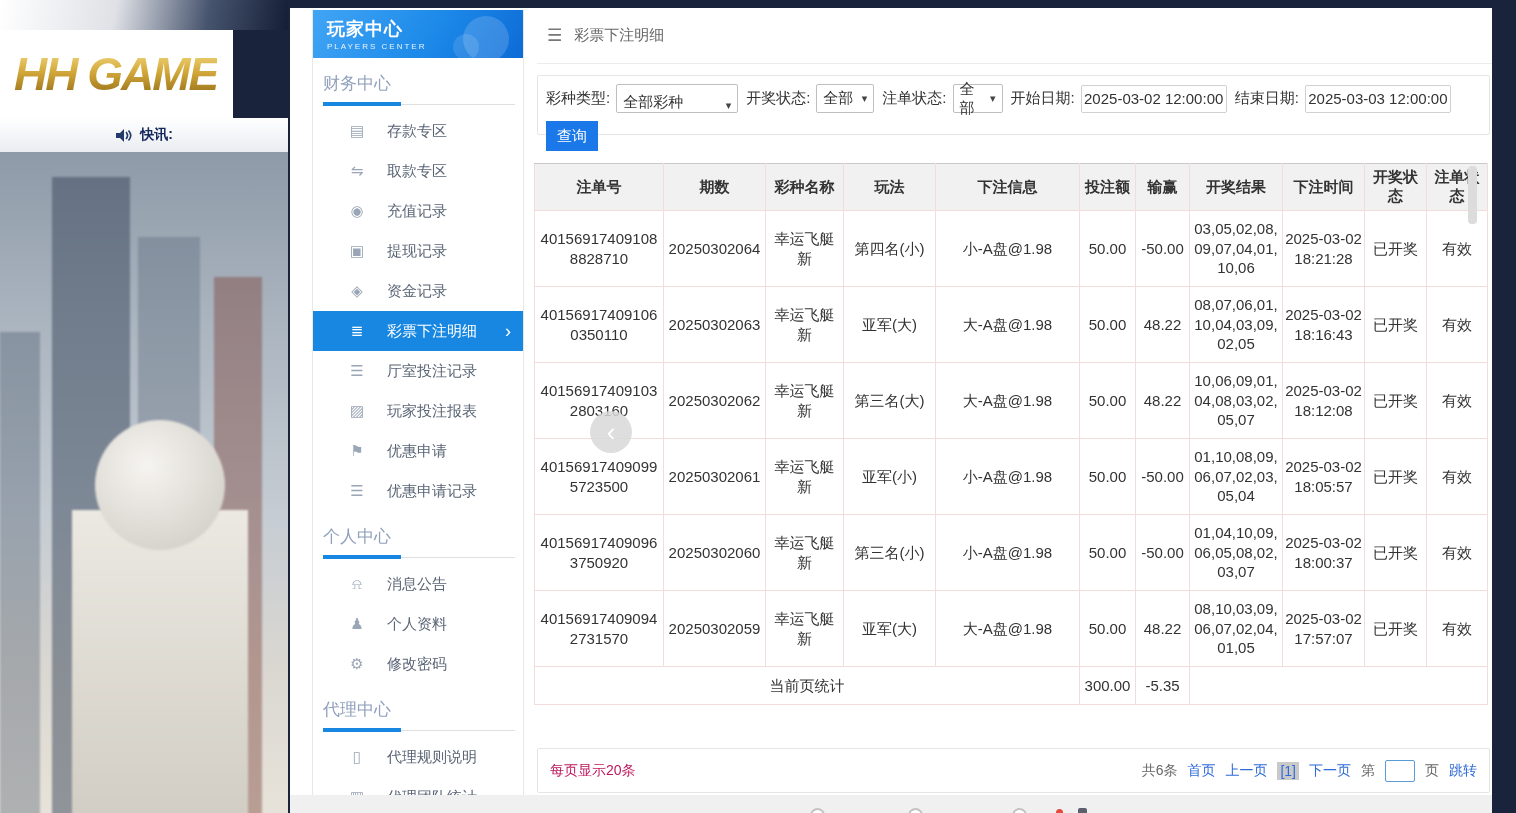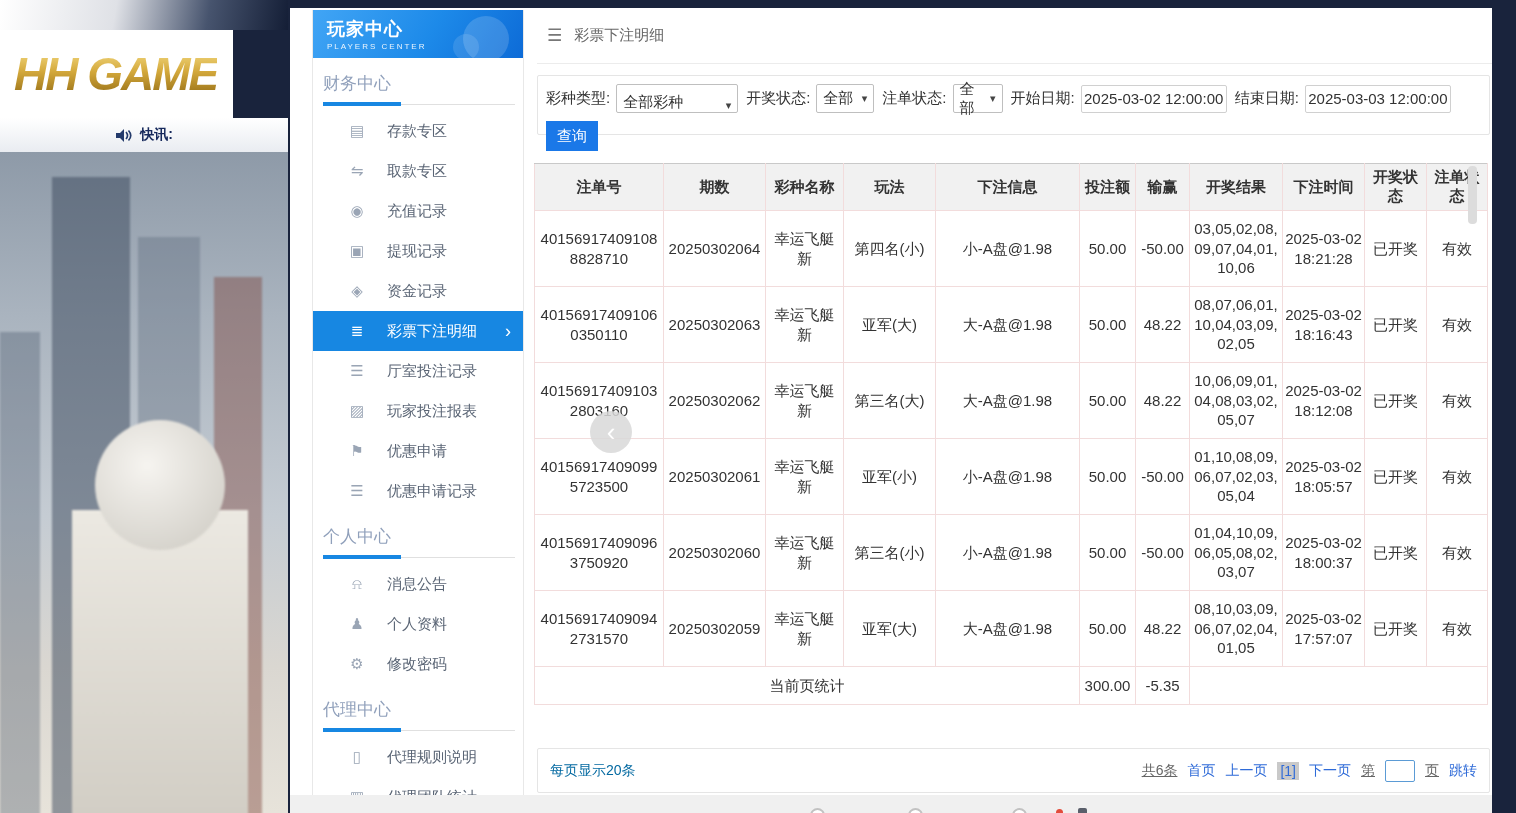--- a/index.html
+++ b/index.html
@@ -103,23 +103,23 @@
   .bet-table tbody td { height:76px; background:#fff; line-height:1.3; }
   .bet-table td.c0, .bet-table td.c7 { word-break:break-all; }
   .bet-table tr.sumrow td { height:38px; }
   .col0{width:129px}.col1{width:102px}.col2{width:78px}.col3{width:92px}.col4{width:144px}
   .col5{width:56px}.col6{width:54px}.col7{width:93px}.col8{width:82px}.col9{width:62px}.col10{width:61px}
 
   
   .pager-card { position:absolute; left:247px; top:740px; width:953px; height:45px;
                 border:1px solid #e5e5e5; border-radius:2px; background:#fff;
                 display:flex; align-items:center; justify-content:space-between; padding:0 12px; font-size:14px; }
-  .pager-left { color:#0369a1; }
+  .pager-left { color:#be185d; }
   .pager-right { display:flex; align-items:center; gap:10px; }
-  .pg-muted { color:#666;text-decoration:underline; }
+  .pg-muted { color:#666; }
   .pg-link { color:#2f6bd8; cursor:pointer; text-decoration:none; }
   .pg-current { color:#2f6bd8; background:#c9c9c9; padding:1px 3px; }
   .pg-input { width:30px; height:22px; border:1px solid #5b9bd5; border-radius:2px; outline:none;
               font-size:13px; text-align:center; }
 
   
   .nav-circle { position:absolute; width:42px; height:42px; border-radius:50%; background:#d9d9d9;
                 opacity:.85; display:flex; align-items:center; justify-content:center;
                 color:#fff; font-size:26px; cursor:pointer; z-index:5; }
   .nav-left { left:300px; top:403px; }

